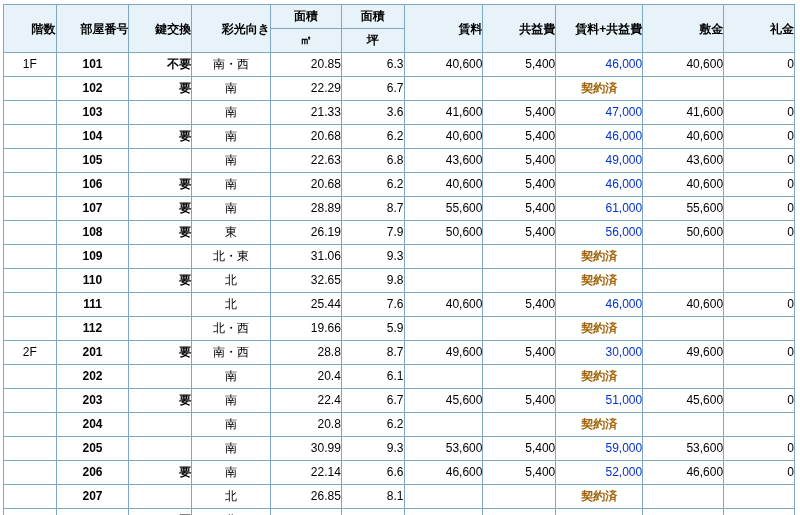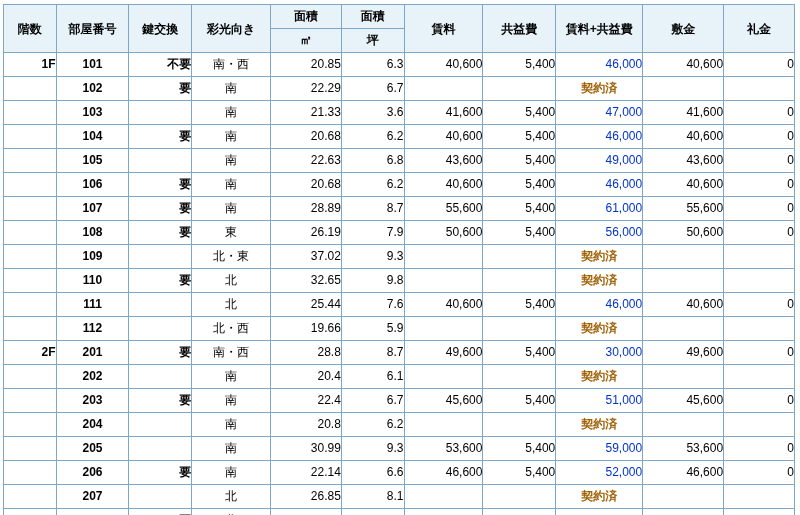--- a/index.html
+++ b/index.html
@@ -35,27 +35,28 @@
   thead th {
     background: #e8f2f9;
     font-weight: bold;
     font-size: 12px;
     text-align: center;
     color: #000000;
   }
   thead th.tall {
     height: 46px;
     line-height: 46px;
+    text-align: right;
   }
   thead th.half {
     height: 23px;
     line-height: 23px;
   }
   
-  .c-floor   { text-align: right; font-weight: bold; }
+  .c-floor   { text-align: center; }
   .c-room    { text-align: center; font-weight: bold; }
   .c-key     { text-align: right; font-weight: bold; }
   .c-dir     { text-align: center; }
   .c-area    { text-align: right; padding-right: 6px; }
   .c-money   { text-align: right; padding-right: 6px; }
   .c-total   { text-align: right; padding-right: 6px; font-weight: normal; color: #0033cc; }
   .c-deposit { text-align: right; padding-right: 6px; }
   .c-key2    { text-align: right; padding-right: 6px; }
   .contracted {
     text-align: center;
@@ -214,21 +215,21 @@
           <td class="c-money">5,400</td>
           <td class="c-total">56,000</td>
           <td class="c-deposit">50,600</td>
           <td class="c-key2">0</td>
         </tr>
         <tr>
           <td class="c-floor"></td>
           <td class="c-room">109</td>
           <td class="c-key"></td>
           <td class="c-dir">北・東</td>
-          <td class="c-area">37.02</td>
+          <td class="c-area">31.06</td>
           <td class="c-area">9.3</td>
           <td class="c-money"></td>
           <td class="c-money"></td>
           <td class="contracted">契約済</td>
           <td class="c-deposit"></td>
           <td class="c-key2"></td>
         </tr>
         <tr>
           <td class="c-floor"></td>
           <td class="c-room">110</td>

